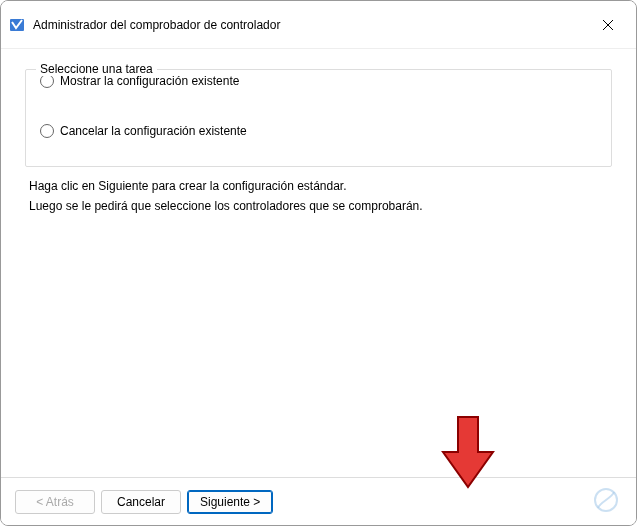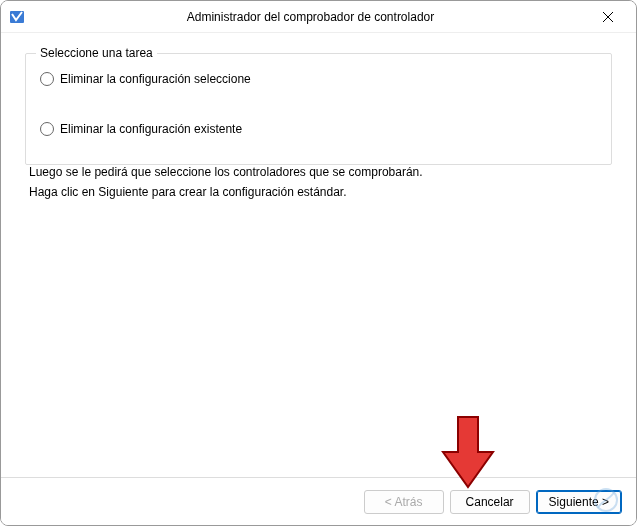--- a/index.html
+++ b/index.html
@@ -8,27 +8,26 @@
       height: 526px;
       font-family: 'Segoe UI', Tahoma, sans-serif;
       font-size: 12px;
       background: #fff;
       position: relative;
       border: 1px solid #999;
       border-radius: 8px;
       overflow: hidden;
     }
     .titlebar {
-      height: 32px;
+      height: 48px;
       display: flex;
       align-items: center;
       padding: 0 8px;
       background: #fff;
       border-bottom: 1px solid #eee;
-      text-align: center;
     }
     .titlebar .icon {
       width: 16px; height: 16px;
       margin-right: 8px;
       display: flex; align-items: center; justify-content: center;
     }
     .titlebar .title {
       flex: 1;
       font-size: 12px;
       color: #000;
@@ -39,21 +38,22 @@
       font-size: 14px;
       cursor: pointer;
       color: #000;
     }
     .content {
       padding: 20px 24px 0 24px;
     }
     .fieldset {
       border: 1px solid #ddd;
       border-radius: 2px;
-      padding: 18px 14px 20px 14px;
+      padding: 4px 14px 20px 14px;
+      margin-bottom: 12px;
       position: relative;
     }
     .legend {
       position: absolute;
       top: -8px;
       left: 10px;
       background: #fff;
       padding: 0 4px;
       font-size: 12px;
       color: #000;
@@ -91,21 +91,20 @@
       color: #000;
       margin-bottom: 6px;
       padding-left: 4px;
     }
     .footer {
       position: absolute;
       bottom: 0; left: 0; right: 0;
       height: 48px;
       display: flex;
       align-items: center;
-      justify-content: flex-end;
       padding: 0 14px;
       gap: 6px;
       border-top: 1px solid #ddd;
       background: #fff;
     }
     .btn {
       min-width: 80px;
       height: 24px;
       border: 1px solid #ccc;
       background: #fdfdfd;
@@ -155,32 +154,32 @@
 </div>
 
 <div class="content">
   <div class="fieldset">
     <div class="legend">Seleccione una tarea</div>
 
 
 
     <div class="radio-row">
       <span class="radio"></span>
-      <span class="radio-label">Eliminar la configuración seleccione</span>
+      <span class="radio-label">Mostrar la configuración existente</span>
     </div>
 
     <div class="radio-row">
       <span class="radio"></span>
-      <span class="radio-label">Eliminar la configuración existente</span>
+      <span class="radio-label">Cancelar la configuración existente</span>
     </div>
 
   </div>
 
+  <div class="info-text">Haga clic en Siguiente para crear la configuración estándar.</div>
   <div class="info-text">Luego se le pedirá que seleccione los controladores que se comprobarán.</div>
-  <div class="info-text">Haga clic en Siguiente para crear la configuración estándar.</div>
 </div>
 
 <div class="footer">
   <button class="btn" disabled="">&lt; Atrás</button>
   <button class="btn">Cancelar</button>
   <button class="btn default">Siguiente &gt;</button>
 </div>
 
 <div class="arrow-overlay">
   <svg width="60" height="80" viewBox="0 0 60 80">

